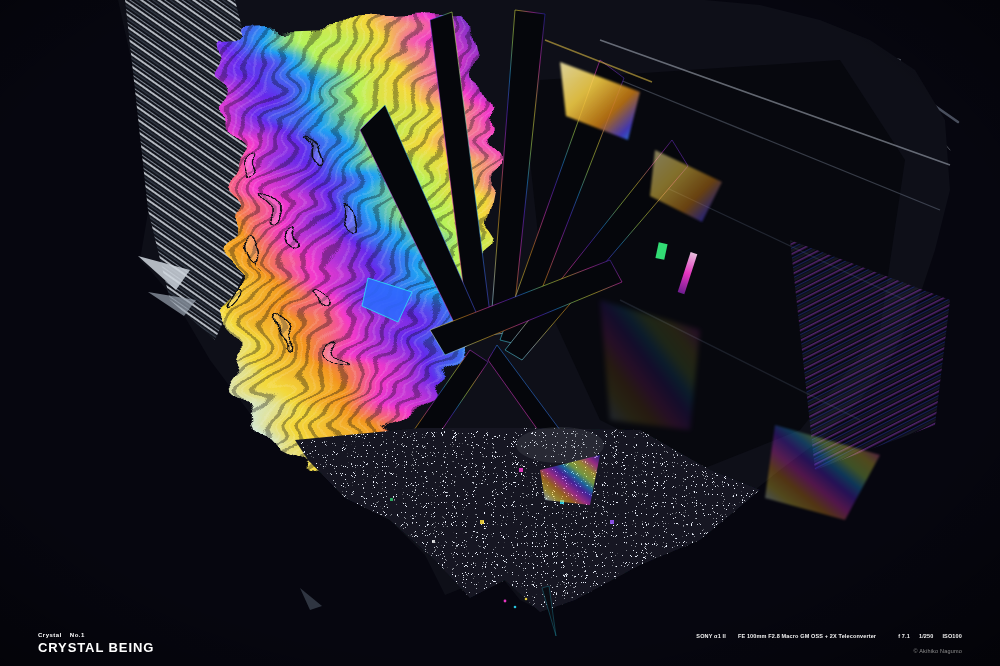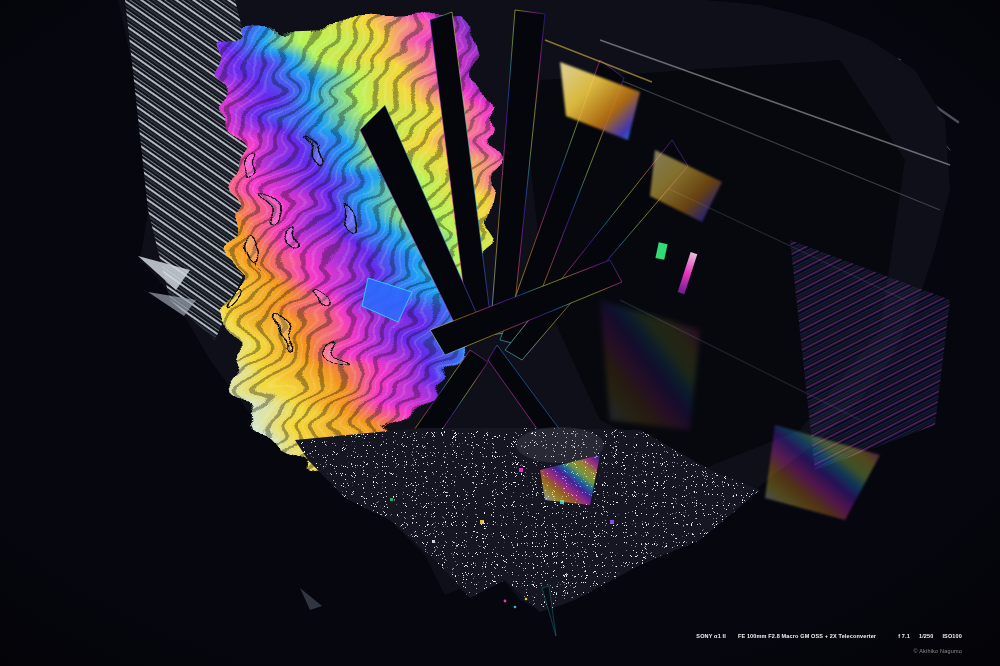--- a/index.html
+++ b/index.html
@@ -184,20 +184,26 @@
     </g>
 
     <g>
       <polygon points="138,256 190,270 176,290" fill="#cfd6de" opacity="0.85"></polygon>
       <polygon points="148,292 196,300 184,316" fill="#9aa4b0" opacity="0.7"></polygon>
     </g>
 
     <rect x="0" y="0" width="1000" height="666" fill="url(#vig)"></rect>
   </svg>
 
+  <div class="footer-left">
+    <div class="series">
+      <span>Crystal</span><span class="no">No.1</span>
+    </div>
+    <div class="title">CRYSTAL BEING</div>
+  </div>
 
   <div class="footer-right">
     <div class="exif-line">
       <span class="seg-camera">SONY α1 II</span><span class="seg-lens">FE 100mm F2.8 Macro GM OSS + 2X Teleconverter</span><span class="seg-aperture">f 7.1</span><span class="seg-shutter">1/250</span><span class="seg-iso">ISO100</span>
     </div>
     <div class="credit-line">© Akihiko Nagumo</div>
   </div>
 
 </div>
 

